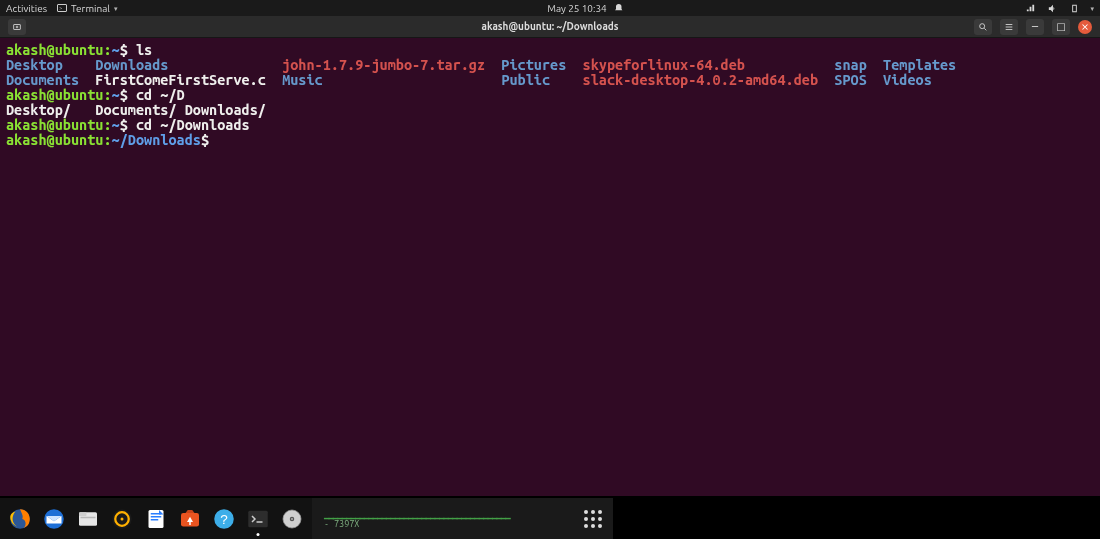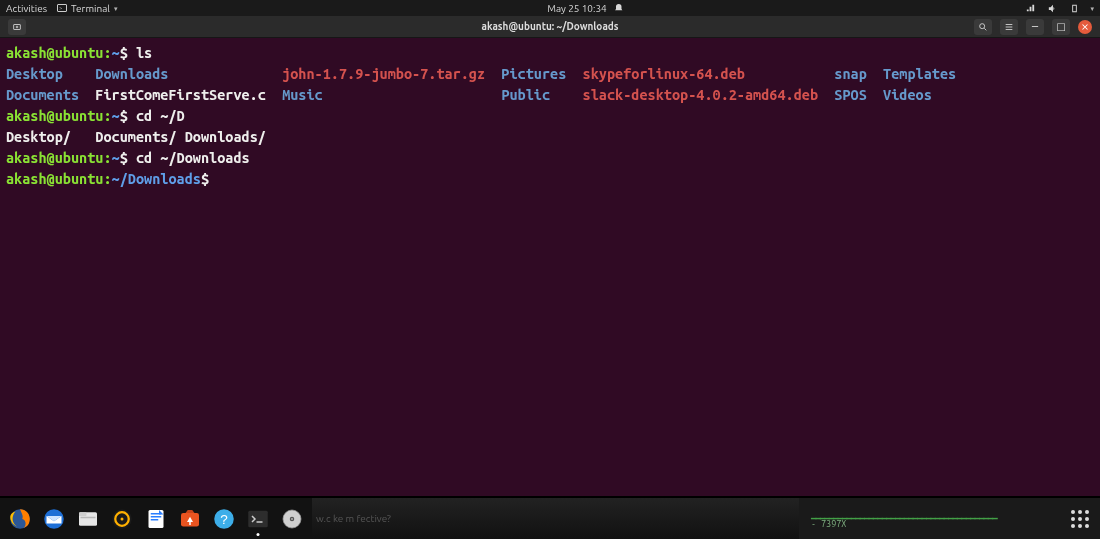--- a/index.html
+++ b/index.html
@@ -48,21 +48,21 @@
     width:18px;height:16px;border-radius:3px;background:#3a3a3a;
     display:flex;align-items:center;justify-content:center;
   }
   .newtab-btn svg { width:10px; height:10px; fill:#ddd; }
 
   
   .termbody {
     width: 100%; height: calc(539px - 18px - 22px - 41px);
     background: #300a24;
     font-family: "Ubuntu Mono","DejaVu Sans Mono",monospace;
-    font-size: 14.5px; line-height: 21px; font-weight:600;
+    font-size: 14.5px; line-height: 15px; font-weight:600;
     padding: 4px 6px;
     color: #eeeeec;
     white-space: pre;
   }
   .c-dir  { color:#6699cc; }      
   .c-arch { color:#d4524e; }      
   .c-user { color:#8ae234; }      
   .c-white{ color:#eeeeec; }
   .c-path { color:#5f9ee8; }      
 
@@ -256,23 +256,20 @@
     <div class="dockicon">
       <svg viewBox="0 0 32 32">
           <circle cx="16" cy="16" r="12" fill="#d0d0d0"></circle>
           <circle cx="16" cy="16" r="12" fill="none" stroke="#999" stroke-width="1"></circle>
           <circle cx="16" cy="16" r="3" fill="#555"></circle>
           <circle cx="16" cy="16" r="1" fill="#fff"></circle>
         </svg>
     </div>
   </div>
 
-  <div class="dock-strip">
-    <span class="faded">w.c        ke         m      fective?</span>
-  </div>
 
   <div class="sys-panel">
     <div class="spark">▁▁▁▁▁▁▁▁▁▁▁▁▁▁▁▁▁▁▁▁▁▁▁▁▁▁▁▁▁▁▁▁▁▁▁▁▁▁▁▁▁▁</div>
     <div>-  7397X</div>
   </div>
 
   <div class="apps-btn">
     <div class="grid">
       <span></span>
         <span></span>

